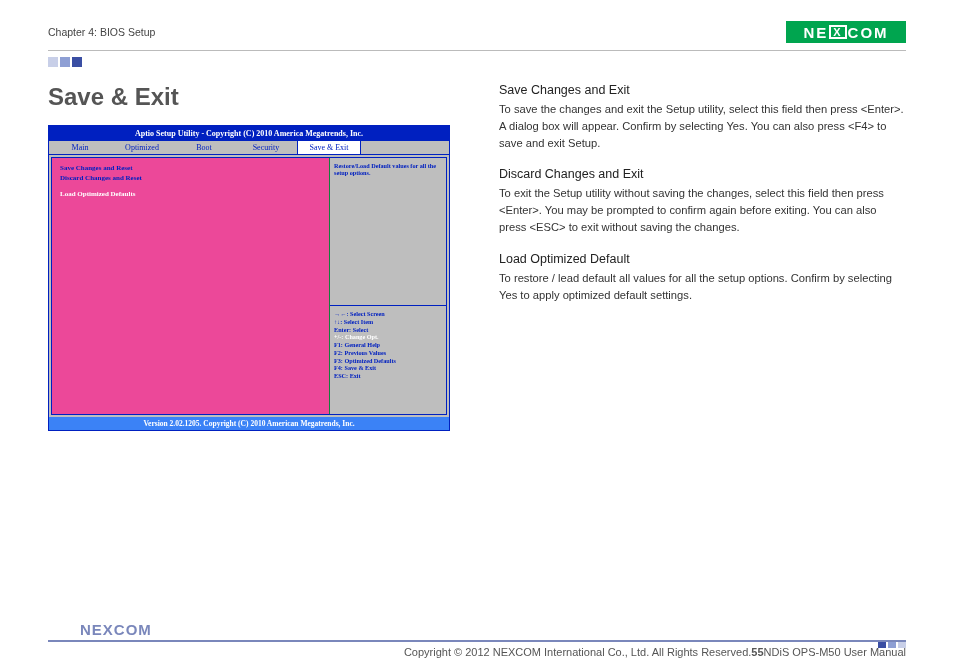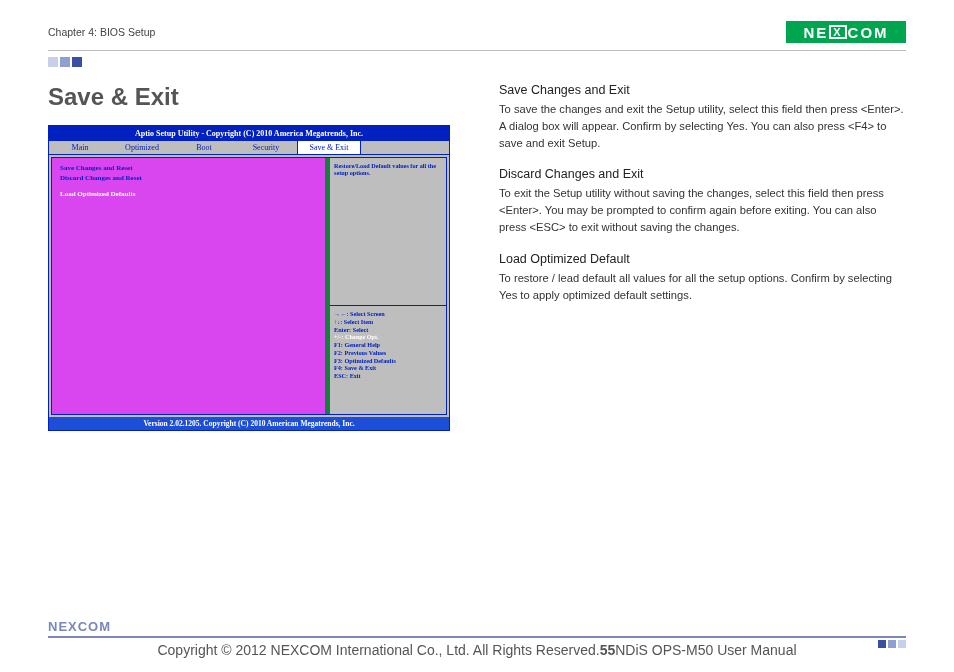--- a/index.html
+++ b/index.html
@@ -119,25 +119,25 @@
     border-right: 1px solid #0020c0;
   }
   .bios-body {
     display: flex;
     border: 1px solid #0020c0;
     margin: 2px;
     height: 256px;
   }
   .bios-left {
     flex: 1;
-    border-right: 5px solid #15803d;
+    border-right: 1px solid #15803d;
     padding: 6px 8px;
     font-size: 7px;
     font-weight: bold;
-    background:#d946ef;
+    background:#ec4899;
   }
   .bl-item { color: #0020c0; margin-bottom: 2px; }
   .bl-item.white { color: #fff; margin-top: 8px; }
   .bios-right {
     width: 116px;
     display: flex;
     flex-direction: column;
     font-size: 6.2px;
     background:#bebebe;
   }
@@ -150,60 +150,61 @@
   }
   .br-bot {
     padding: 4px 4px;
     color: #0020c0;
     font-weight: bold;
     line-height: 1.25;
     height:100px;
   }
   .br-bot div:nth-child(4){ color:#fff; }
   .bios-footer {
-    background: #1d4ed8;
+    background: #3b82f6;
     color: #fff;
     text-align: center;
     font-size: 7.5px;
     font-weight: bold;
     padding: 2px 0;
   }
 
   
   .pfoot {
     position: absolute;
     left: 48px;
     right: 48px;
     bottom: 14px;
   }
   .foot-logo {
-    font-size: 13px;
+    font-size: 15px;
     color: #7a87bb;
     font-weight: bold;
     letter-spacing: 1px;
     margin-bottom: 2px;
+    margin-left: 32px;
   }
   .foot-rule {
     height: 2px;
     background: #7a87bb;
     margin-bottom: 4px;
     position: relative;
   }
   .foot-sqs {
     position: absolute;
     right: 0;
     bottom: 10px;
     display: flex;
     gap: 2px;
   }
   .foot-sqs .sq { width: 8px; height: 8px; }
   .foot-row {
     display: flex;
-    justify-content: center;
-    font-size: 14px;
+    justify-content: flex-end;
+    font-size: 11px;
     color: #555;
     align-items: center;
   }
   .page-num { font-weight: bold; }
 </style>
 </head>
 <body>
 
 <div class="page">
 

